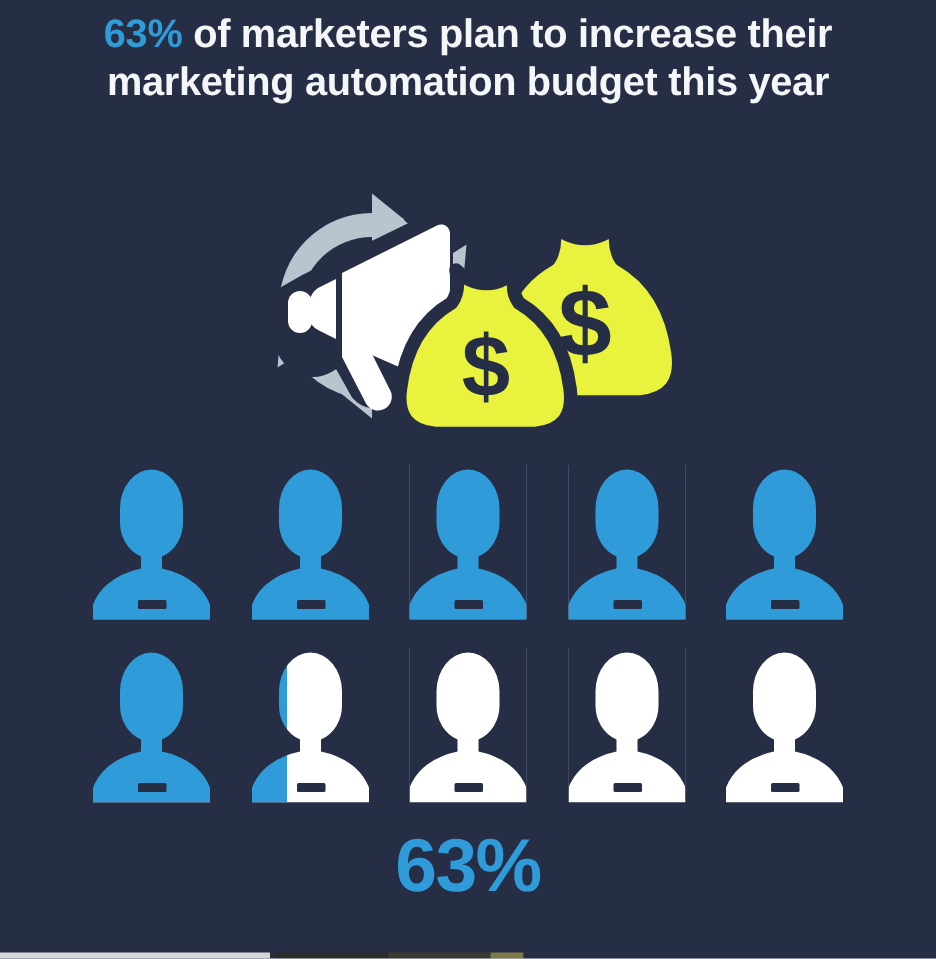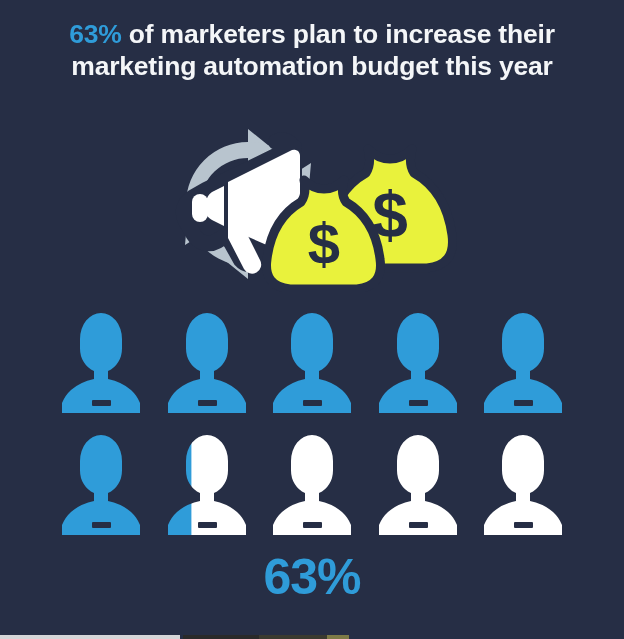--- a/index.html
+++ b/index.html
@@ -15,21 +15,21 @@
     width: 624px;
     height: 639px;
     background: #262e45;
     overflow: hidden;
     box-sizing: border-box;
   }
 
   
   .headline {
     position: absolute;
-    top: 18px;
+    top: 6px;
     left: 0;
     width: 624px;
     text-align: center;
     font-size: 26.5px;
     font-weight: bold;
     line-height: 32px;
     letter-spacing: -0.2px;
     color: #f4f6f8;
     padding: 0 28px;
     box-sizing: border-box;

